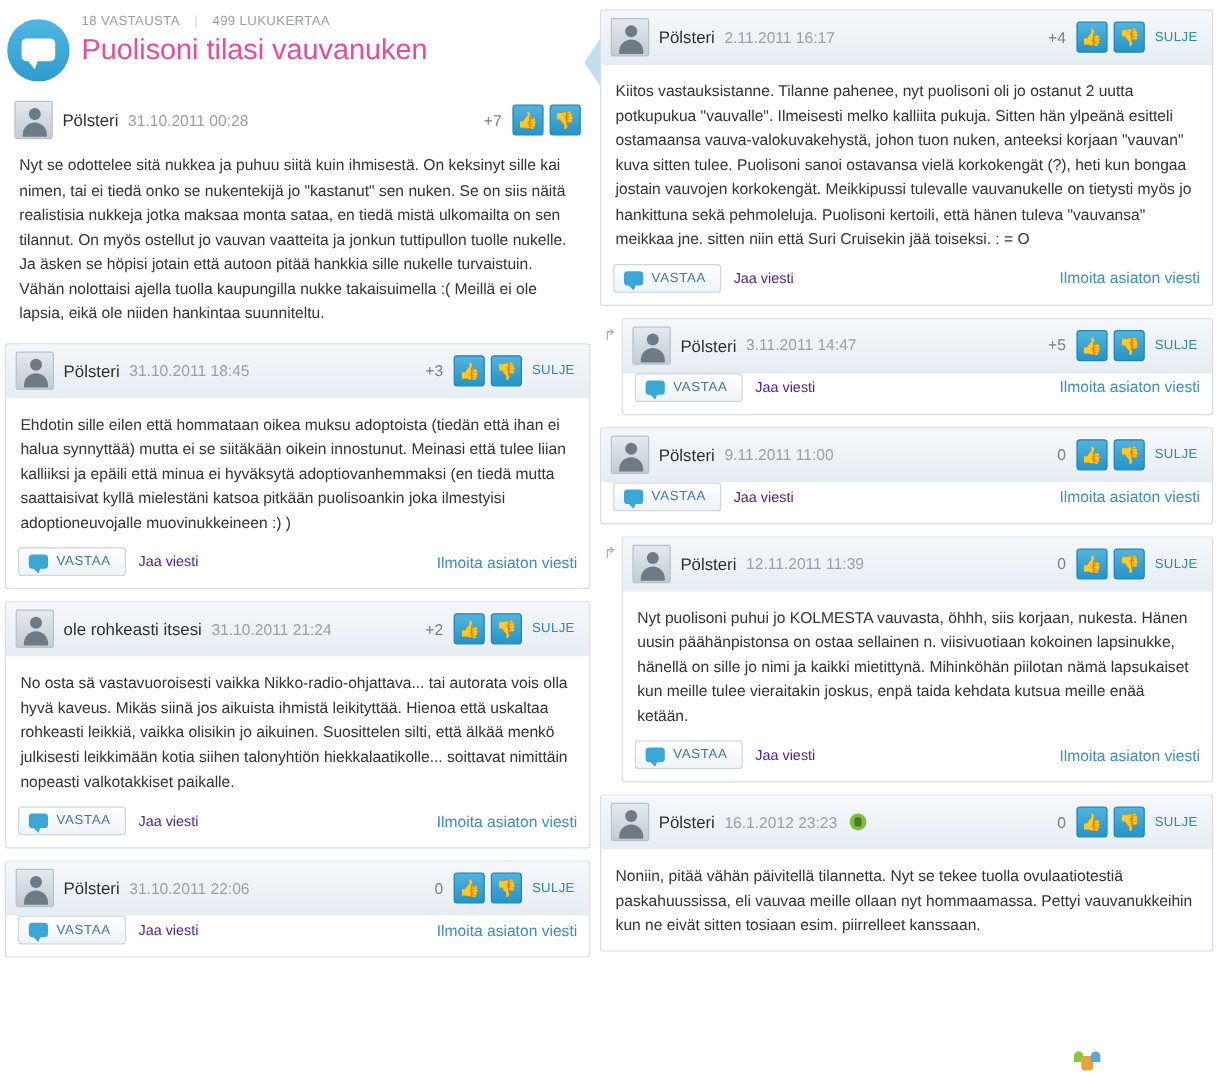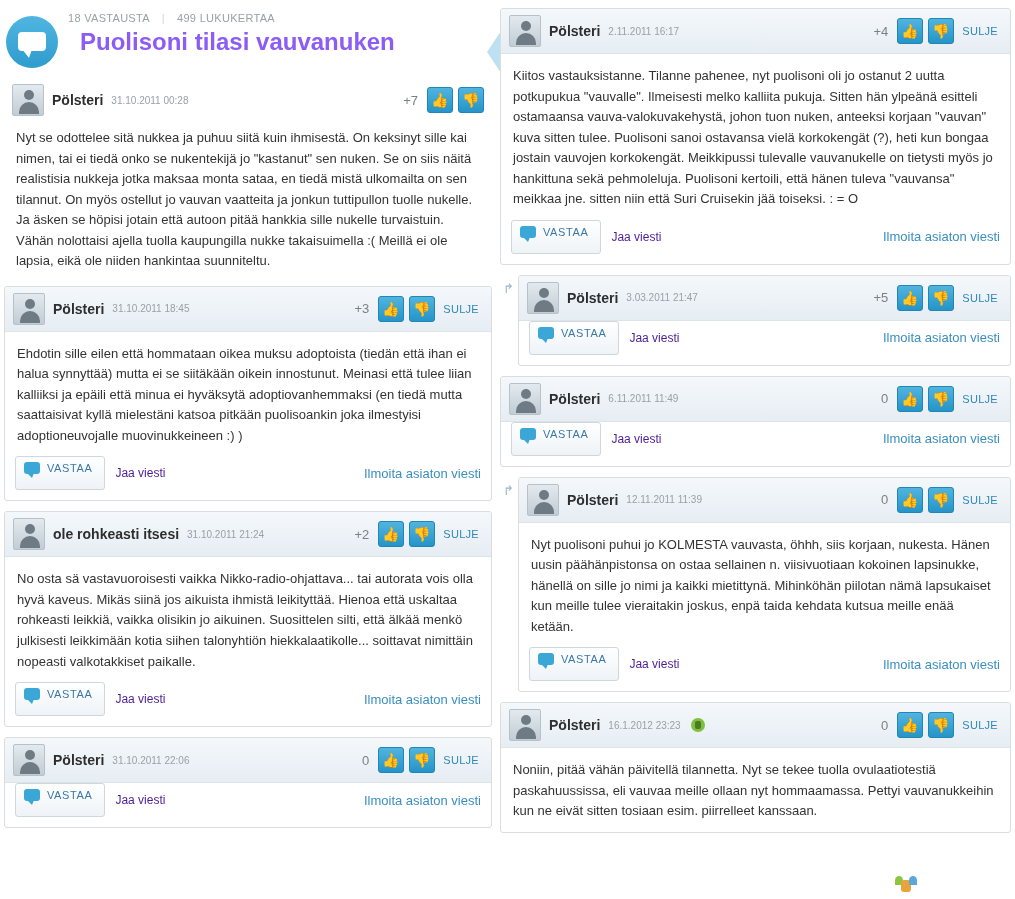--- a/index.html
+++ b/index.html
@@ -70,23 +70,23 @@
     font-size: 11px;
     color: #9aa0a6;
     letter-spacing: .3px;
     padding-top: 4px;
   }
   .thread-meta .sep {
     color: #d0d4d8;
   }
   .thread-title {
     font-size: 24px;
-    color: #8b5cf6;
-    font-weight: bold;
-    margin: 4px 0 0 12px;
+    color: #ec4899;
+    font-weight: normal;
+    margin: 4px 0 0 0;
     line-height: 1.15;
   }
 
   
   .post {
     border: 1px solid #d9dde1;
     border-radius: 3px;
     background: #fff;
     margin: 0 4px 10px 4px;
     position: relative;
@@ -134,24 +134,23 @@
     content: "";
     position: absolute;
     left: 6px; top: 17px;
     width: 20px; height: 12px;
     border-radius: 10px 10px 0 0;
     background: #6e7a84;
   }
   .author {
     font-size: 14px;
     color: #2e2e2e;
-    font-weight: bold;
   }
   .timestamp {
-    font-size: 10px;
+    font-size: 13px;
     color: #9aa0a6;
   }
   .badge-jester {
     width: 14px; height: 14px;
     display: inline-block;
     border-radius: 50%;
     background: #7fbf3f;
     position: relative;
     margin-left: 2px;
   }
@@ -212,21 +211,21 @@
     gap: 10px;
     padding: 0 10px 10px 10px;
   }
   .btn-vastaa {
     display: inline-flex;
     gap: 7px;
     border: 1px solid #cfd6dc;
     border-radius: 3px;
     background: #f7fafc;
     background-image: linear-gradient(#ffffff, #eef3f7);
-    padding: 5px 12px 15px 8px;
+    padding: 5px 12px 5px 8px;
     font-size: 11px;
     color: #3b78a6;
     letter-spacing: .6px;
     cursor: pointer;
   }
   .bubble-ic {
     width: 16px; height: 12px;
     background: #3ba7d6;
     border-radius: 3px;
     position: relative;
@@ -448,21 +447,21 @@
         <span class="link">Jaa viesti</span>
         <span class="report">Ilmoita asiaton viesti</span>
       </div>
     </div>
 
     <div class="post nested">
       <span class="nest-arrow">↱</span>
       <div class="post-head">
         <div class="avatar"></div>
         <span class="author">Pölsteri</span>
-        <span class="timestamp">3.03.2011 21:47</span>
+        <span class="timestamp">3.11.2011 14:47</span>
         <div class="head-right">
           <span class="score">+5</span>
           <span class="vote">
               <span class="thumb">👍</span>
             </span>
           <span class="vote">
               <span class="thumb">👎</span>
             </span>
           <span class="sulje">SULJE</span>
         </div>
@@ -474,21 +473,21 @@
         </span>
         <span class="link">Jaa viesti</span>
         <span class="report">Ilmoita asiaton viesti</span>
       </div>
     </div>
 
     <div class="post">
       <div class="post-head">
         <div class="avatar"></div>
         <span class="author">Pölsteri</span>
-        <span class="timestamp">6.11.2011 11:49</span>
+        <span class="timestamp">9.11.2011 11:00</span>
         <div class="head-right">
           <span class="score">0</span>
           <span class="vote">
               <span class="thumb">👍</span>
             </span>
           <span class="vote">
               <span class="thumb">👎</span>
             </span>
           <span class="sulje">SULJE</span>
         </div>

